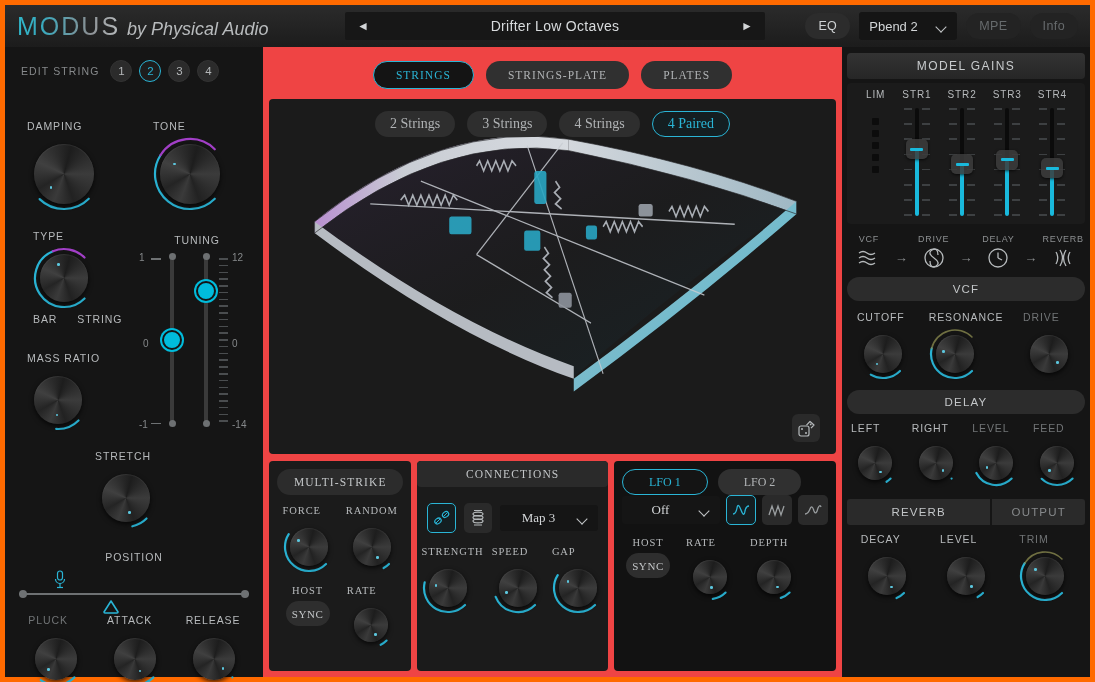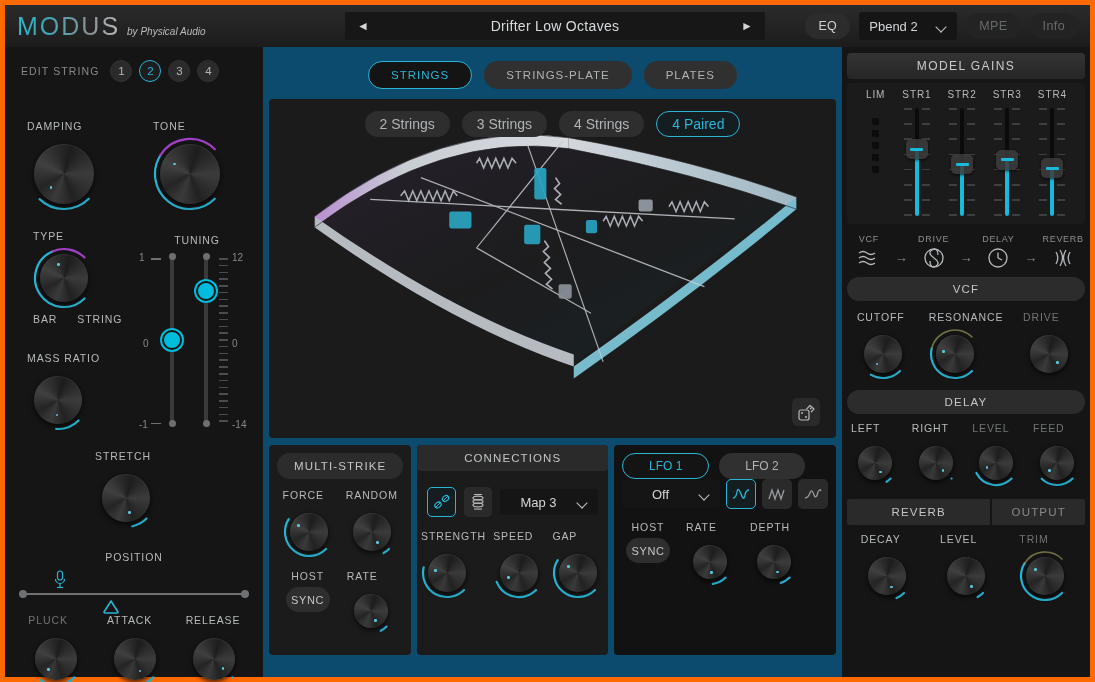--- a/index.html
+++ b/index.html
@@ -21,21 +21,21 @@
     background: linear-gradient(#2b2b2b, #1c1c1c);
     display: flex; align-items: center; padding: 0 12px;
     position: relative;
   }
   .logo { display: flex; align-items: baseline; gap: 7px; }
   .logo .modus {
     font-size: 25px; letter-spacing: 2px; font-weight: 400;
     background: linear-gradient(90deg,#2fb6c9 0%, #3aa9bd 25%, #8a8f93 70%, #b9bcbe 100%);
     -webkit-background-clip: text; background-clip: text; color: transparent;
   }
-  .logo .by { font-size: 10px; font-style: italic; color: #b8bbbd; }
+  .logo .by { font-size: 18px; font-style: italic; color: #b8bbbd; }
   .preset-nav {
     position: absolute; left: 340px; width: 420px; height: 28px;
     background: #171717; border-radius: 2px;
     display: flex; align-items: center; justify-content: space-between;
     padding: 0 12px;
   }
   .preset-nav .arrow { color: #d2d5d7; font-size: 12px; line-height: 1; }
   .preset-name { font-size: 14px; color: #d8dbdd; letter-spacing: .3px; }
   .hdr-right {
     position: absolute; right: 12px; display: flex; align-items: center; gap: 9px;
@@ -54,21 +54,21 @@
   }
   .chev { width: 11px; height: 7px; position: relative; flex: none; }
   .chev::before {
     content: ''; position: absolute; left: 1px; top: 0; width: 7px; height: 7px;
     border-right: 1.6px solid #c2c5c7; border-bottom: 1.6px solid #c2c5c7;
     transform: rotate(45deg);
   }
   
   .body { flex: 1; display: flex; min-height: 0; }
   .col-left { width: 258px; background: #151515; position: relative; }
-  .col-center { flex: 1; background: #0c4a6e; display: flex; flex-direction: column; padding: 8px 6px 22px; min-width: 0; }
+  .col-center { flex: 1; background: #ef4444; display: flex; flex-direction: column; padding: 8px 6px 6px; min-width: 0; font-family: Liberation Serif, serif; }
   .col-right { width: 248px; background: #151515; padding: 6px 5px; display: flex; flex-direction: column; }
 
   
   .knob-wrap { display: flex; flex-direction: column; align-items: flex-start; }
   .klabel { font-size: 10.5px; color: #b7babc; letter-spacing: .9px; margin-bottom: 5px; text-transform: uppercase; }
   .klabel.dim { color: #717476; }
   .knob { position: relative; }
   .knob svg { display: block; }
   .knob .cap {
     position: absolute; border-radius: 50%;

